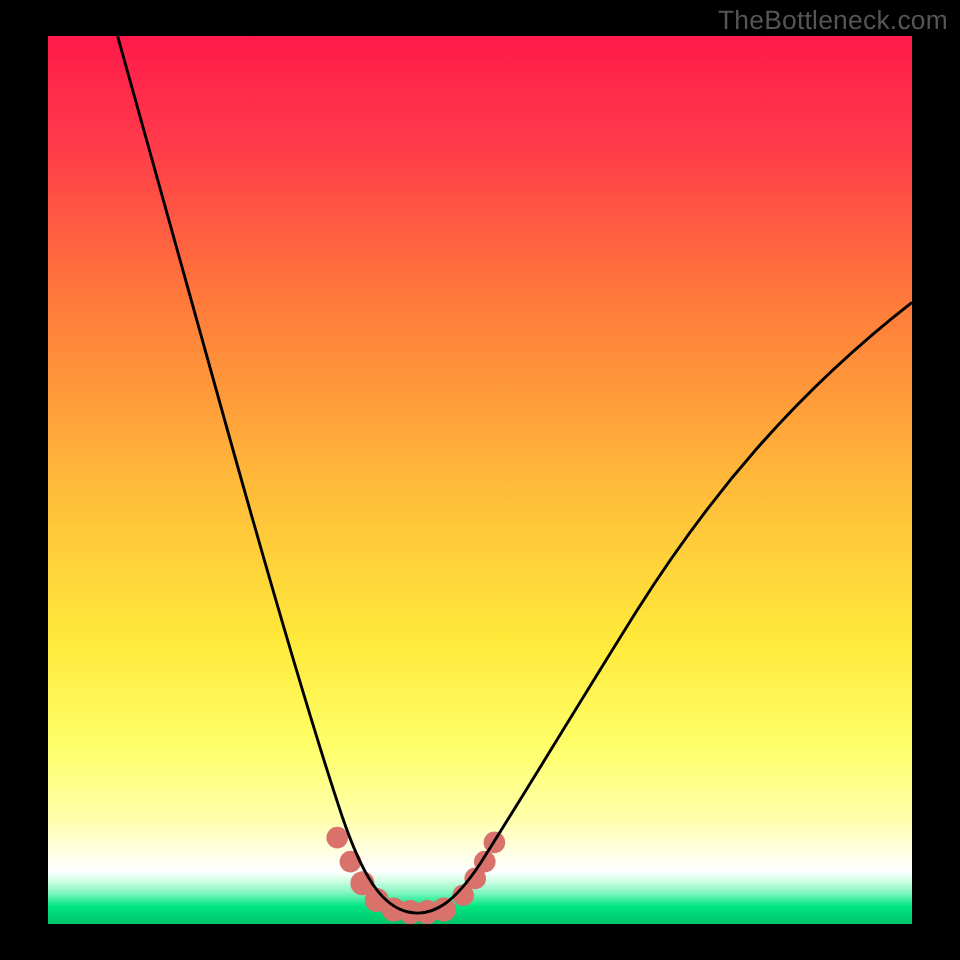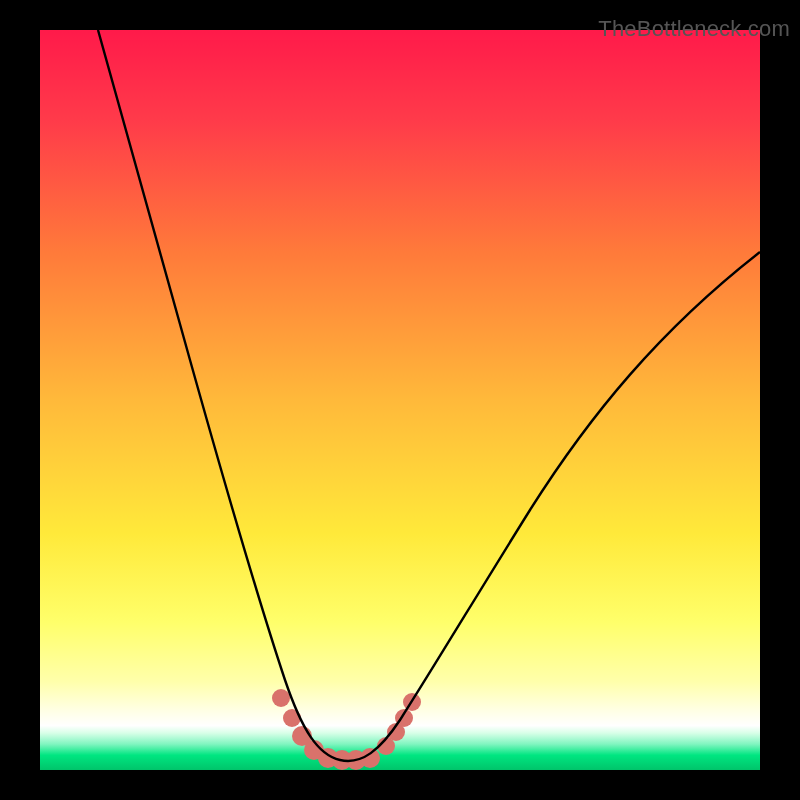--- a/index.html
+++ b/index.html
@@ -6,21 +6,21 @@
     margin: 0;
     padding: 0;
     width: 800px;
     height: 800px;
     background: #000;
     position: relative;
     font-family: Arial, sans-serif;
   }
   .watermark {
     position: absolute;
-    top: 16px;
+    top: 4px;
     right: 10px;
     color: #555;
     font-size: 22px;
     font-weight: 500;
     z-index: 10;
     letter-spacing: 0.2px;
   }
   .plot-frame {
     position: absolute;
     left: 40px;

